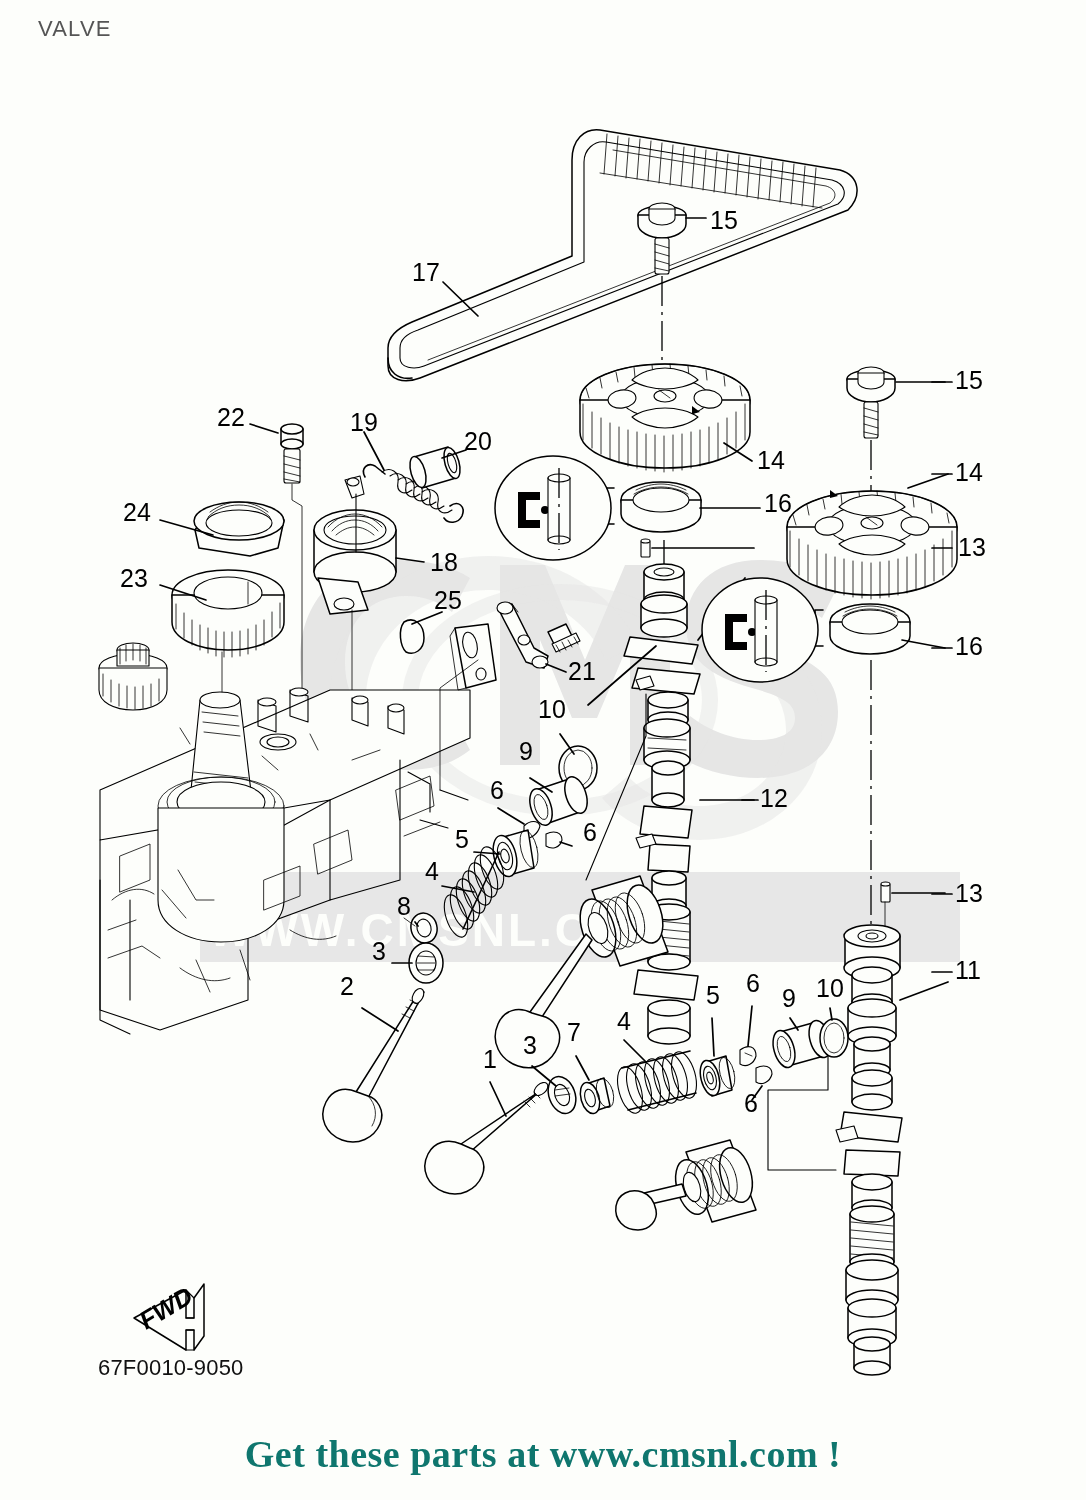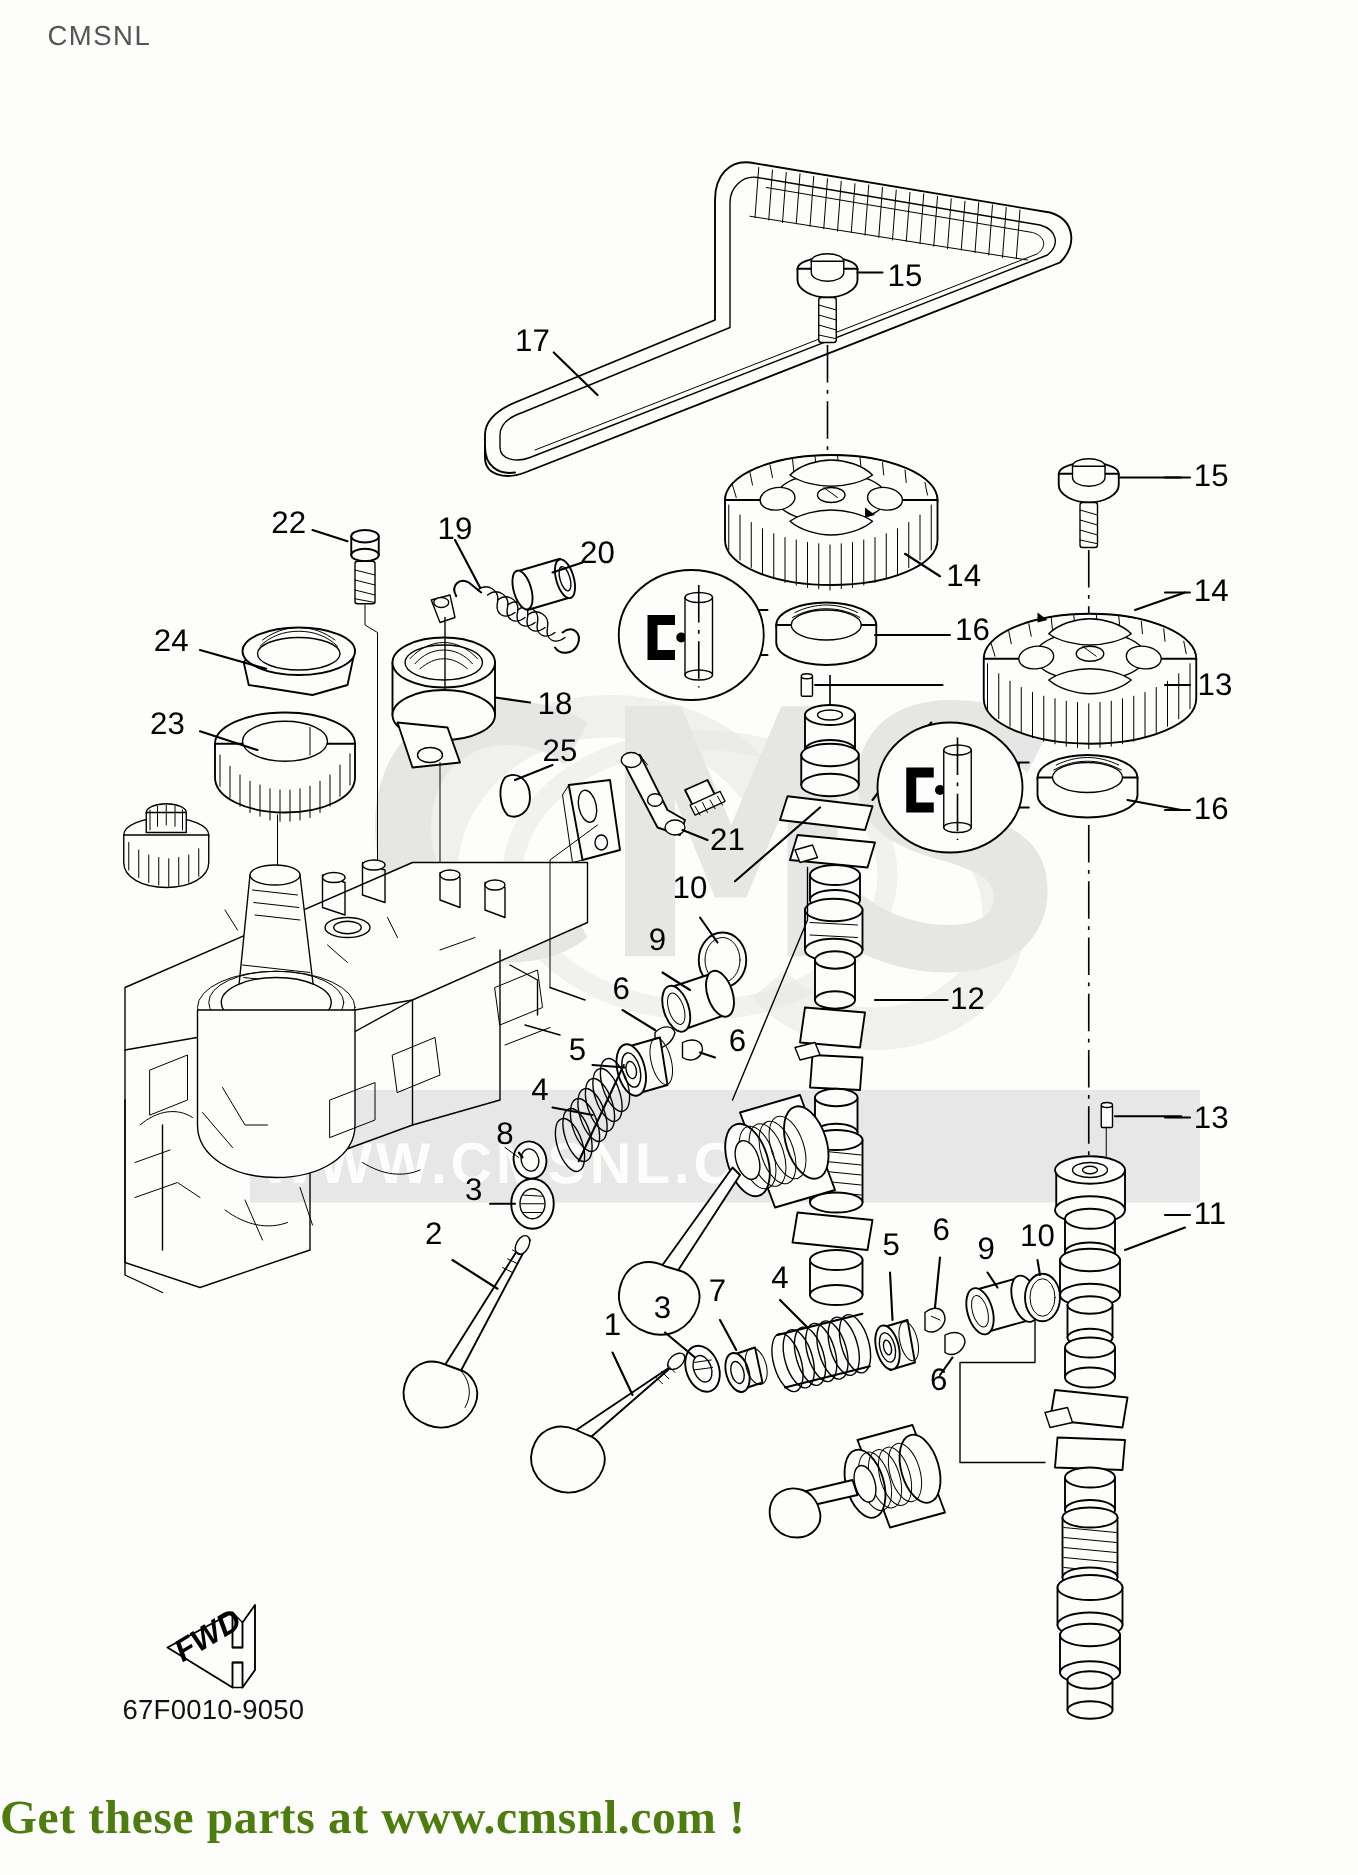--- a/index.html
+++ b/index.html
@@ -43,24 +43,24 @@
     color: #111111;
     font-family: "Liberation Sans", sans-serif;
     letter-spacing: 0.2px;
     white-space: nowrap;
   }
   #footer-banner {
     position: absolute;
     left: 0;
     top: 1432px;
     width: 1086px;
-    text-align: left;
+    text-align: center;
     font-size: 38px;
     font-weight: bold;
-    color: #4d7c0f;
+    color: #0f766e;
     font-family: "Liberation Serif", serif;
     letter-spacing: 0.5px;
     white-space: nowrap;
   }
   .cl { fill: none; stroke: #000000; stroke-width: 1.6; stroke-linecap: round; stroke-linejoin: round; }
   .cl-thin { fill: none; stroke: #000000; stroke-width: 1.1; stroke-linecap: round; stroke-linejoin: round; }
   .cl-hair { fill: none; stroke: #000000; stroke-width: 0.8; stroke-linecap: round; stroke-linejoin: round; }
   .fillw { fill: #fdfefb; stroke: #000000; stroke-width: 1.5; stroke-linejoin: round; }
   .fillw-t { fill: #fdfefb; stroke: #000000; stroke-width: 1.1; stroke-linejoin: round; }
   .solid { fill: #000000; stroke: none; }
@@ -86,21 +86,21 @@
     font-style: italic;
     font-size: 25px;
     fill: #000000;
   }
 </style>
 </head>
 <body>
 
 <div id="page">
 
-  <div id="page-title">CMSNL</div>
+  <div id="page-title">VALVE</div>
 
   <svg id="diagram-svg" viewBox="0 0 1086 1500">
 
     <g>
       <g class="wm-logo" opacity="0.85">
 
         <path d="M 395 560 C 340 560 300 600 300 660 C 300 730 345 770 405 770 C 435 770 455 762 470 750
                  L 452 716 C 440 726 424 732 406 732 C 370 732 345 704 345 662 C 345 622 370 596 406 596
                  C 424 596 440 602 452 612 L 470 578 C 452 566 428 560 395 560 Z"></path>
         <path d="M 500 565 L 545 565 L 585 660 L 625 565 L 670 565 L 670 765 L 630 765 L 630 640

